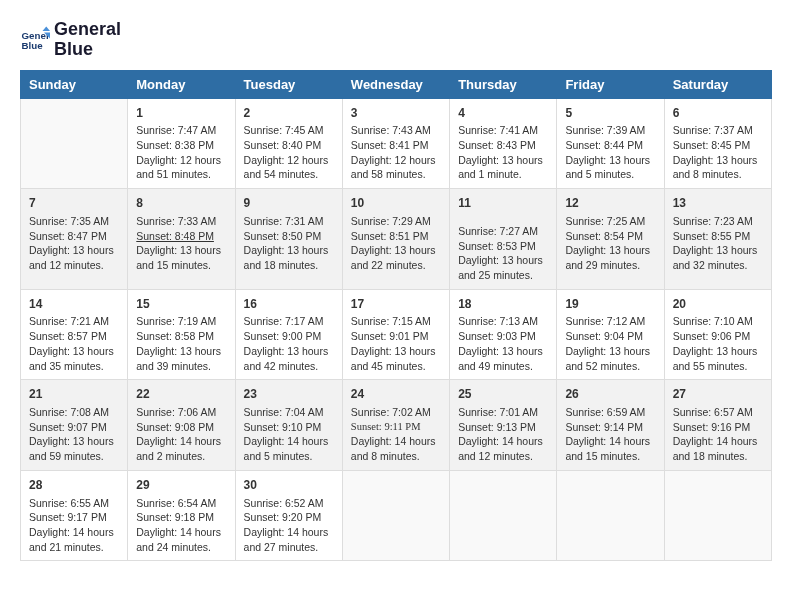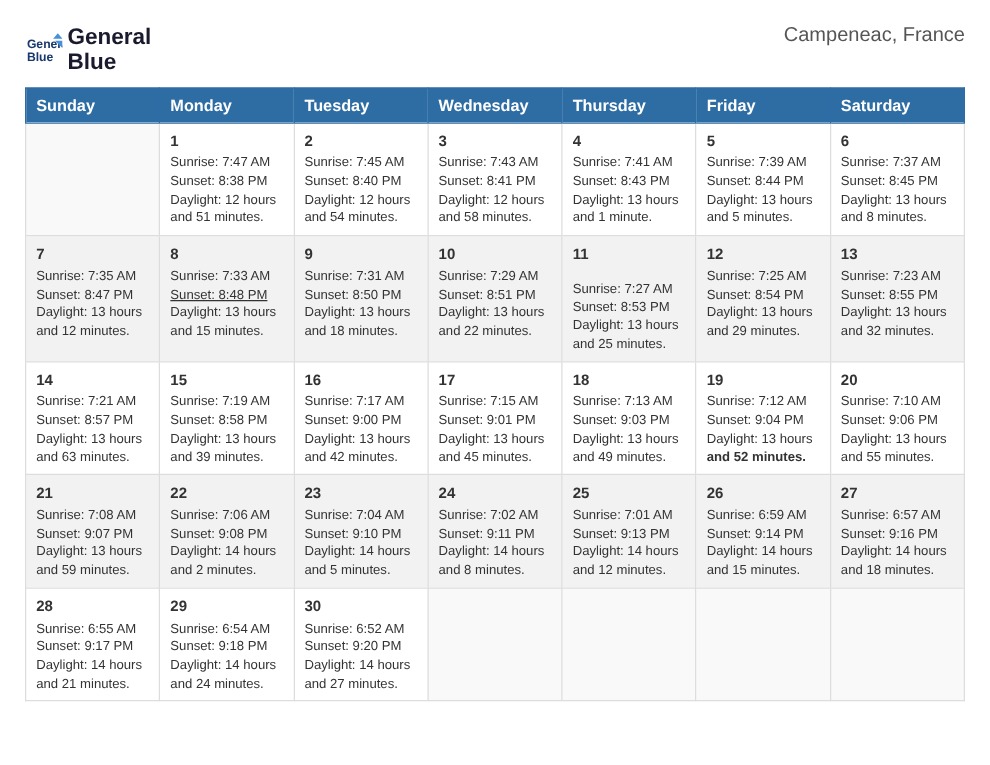--- a/index.html
+++ b/index.html
@@ -100,21 +100,20 @@
       <text x="2" y="32" font-size="13" font-weight="bold" fill="#1a3a6e">Blue</text>
       <polygon points="30,8 40,8 35,2" fill="#4a90d9"></polygon>
       <polygon points="32,10 40,10 40,18" fill="#4a90d9"></polygon>
     </svg>
     <div class="logo-text">
       <span>General</span>
       <span>Blue</span>
     </div>
   </div>
   <div class="title-area">
-    <div class="subtitle">Campeneac, France</div>
   </div>
 </div>
 
 <table>
   <thead>
     <tr>
     <th>Sunday</th>
         <th>Monday</th>
         <th>Tuesday</th>
         <th>Wednesday</th>
@@ -219,21 +218,21 @@
           <span style="display: block;">Daylight: 13 hours</span>
           <span style="display: block;">and 32 minutes.</span>
         </td>
       </tr>
       <tr>
         <td>
           <span class="day-number">14</span>
           <span style="display: block;">Sunrise: 7:21 AM</span>
           <span style="display: block;">Sunset: 8:57 PM</span>
           <span style="display: block;">Daylight: 13 hours</span>
-          <span style="display: block;">and 63 minutes.</span>
+          <span style="display: block;">and 35 minutes.</span>
         </td>
         <td>
           <span class="day-number">15</span>
           <span style="display: block;">Sunrise: 7:19 AM</span>
           <span style="display: block;">Sunset: 8:58 PM</span>
           <span style="display: block;">Daylight: 13 hours</span>
           <span style="display: block;">and 39 minutes.</span>
         </td>
         <td>
           <span class="day-number">16</span>
@@ -254,21 +253,21 @@
           <span style="display: block;">Sunrise: 7:13 AM</span>
           <span style="display: block;">Sunset: 9:03 PM</span>
           <span style="display: block;">Daylight: 13 hours</span>
           <span style="display: block;">and 49 minutes.</span>
         </td>
         <td>
           <span class="day-number">19</span>
           <span style="display: block;">Sunrise: 7:12 AM</span>
           <span style="display: block;">Sunset: 9:04 PM</span>
           <span style="display: block;">Daylight: 13 hours</span>
-          <span style="display: block; font-weight: bold;">and 52 minutes.</span>
+          <span style="display: block;">and 52 minutes.</span>
         </td>
         <td>
           <span class="day-number">20</span>
           <span style="display: block;">Sunrise: 7:10 AM</span>
           <span style="display: block;">Sunset: 9:06 PM</span>
           <span style="display: block;">Daylight: 13 hours</span>
           <span style="display: block;">and 55 minutes.</span>
         </td>
       </tr>
       <tr>
@@ -289,21 +288,21 @@
         <td>
           <span class="day-number">23</span>
           <span style="display: block;">Sunrise: 7:04 AM</span>
           <span style="display: block;">Sunset: 9:10 PM</span>
           <span style="display: block;">Daylight: 14 hours</span>
           <span style="display: block;">and 5 minutes.</span>
         </td>
         <td>
           <span class="day-number">24</span>
           <span style="display: block;">Sunrise: 7:02 AM</span>
-          <span style="display: block;">Sunset: 9:11 PM</span>
+          <span style="display: block; font-family: Liberation Serif, serif;">Sunset: 9:11 PM</span>
           <span style="display: block;">Daylight: 14 hours</span>
           <span style="display: block;">and 8 minutes.</span>
         </td>
         <td>
           <span class="day-number">25</span>
           <span style="display: block;">Sunrise: 7:01 AM</span>
           <span style="display: block;">Sunset: 9:13 PM</span>
           <span style="display: block;">Daylight: 14 hours</span>
           <span style="display: block;">and 12 minutes.</span>
         </td>

